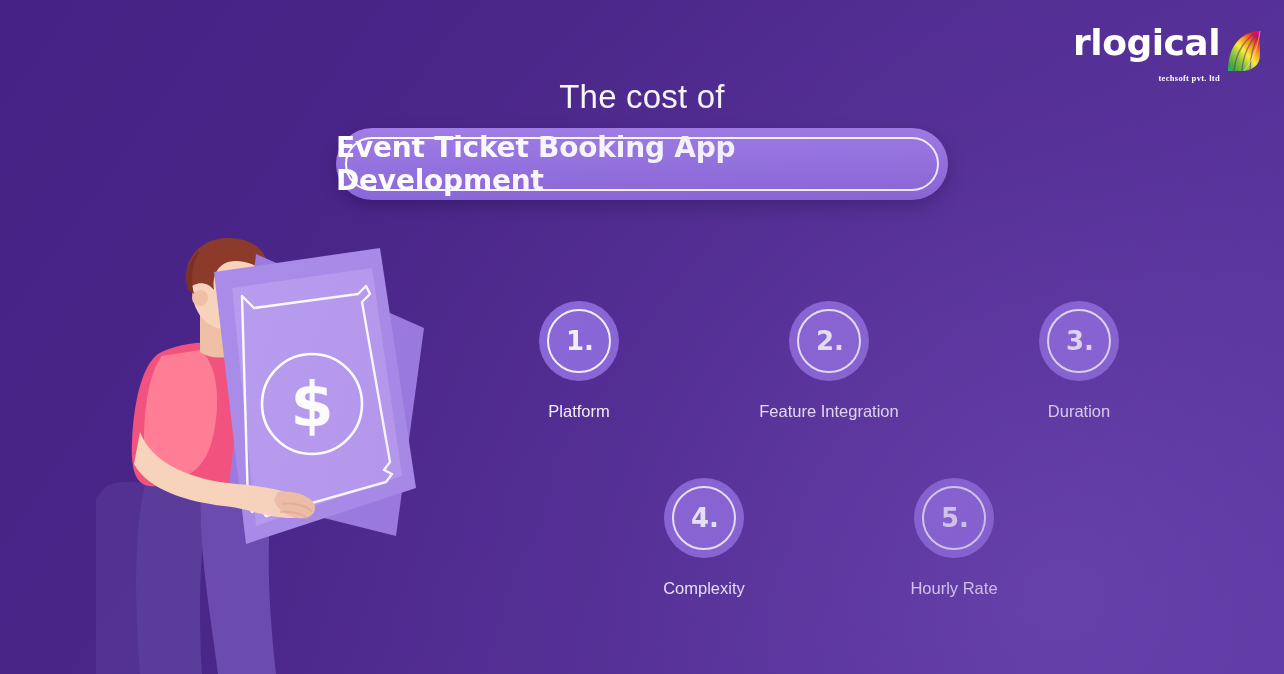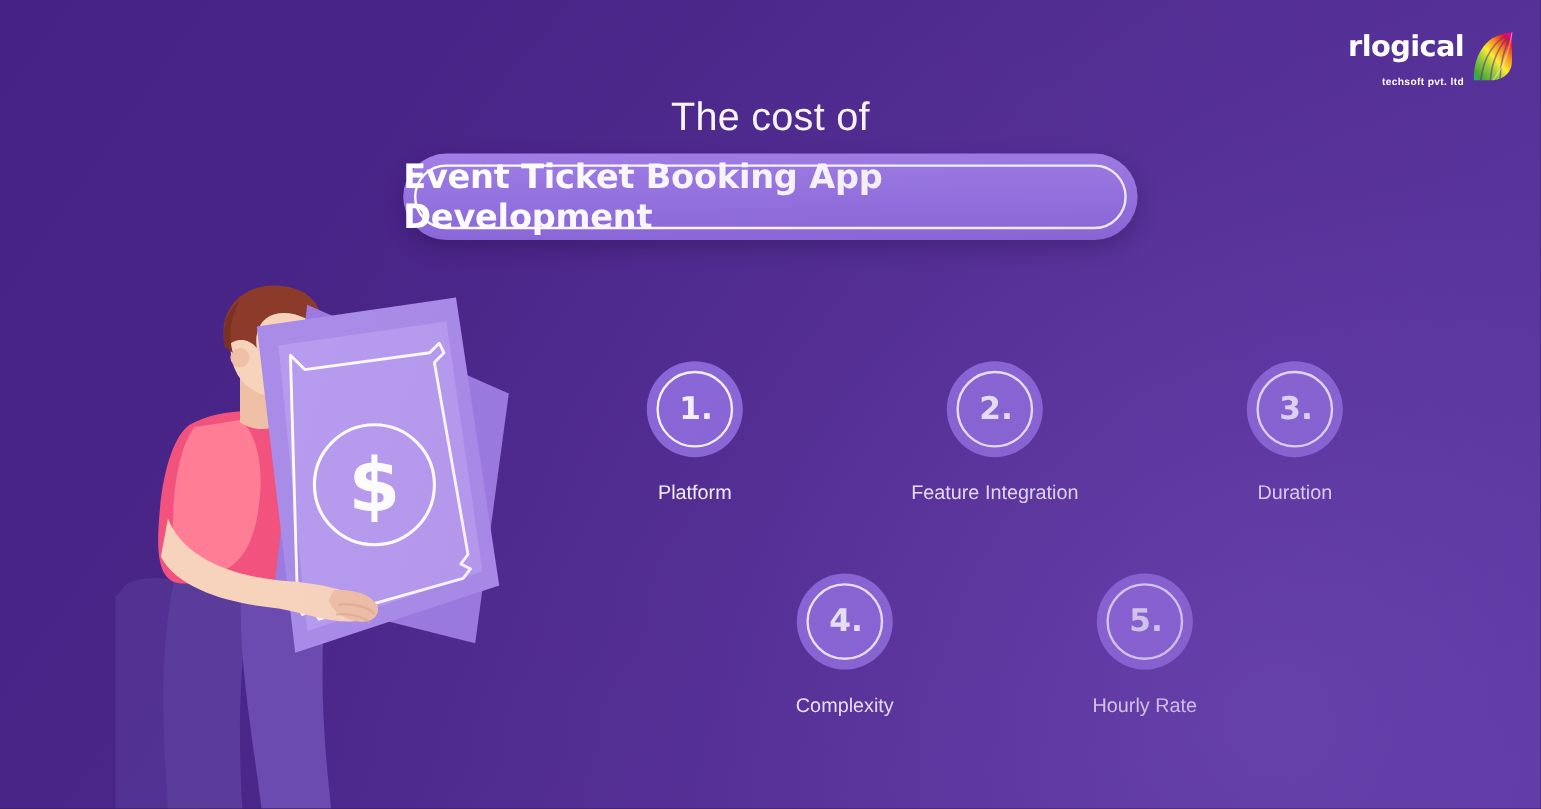--- a/index.html
+++ b/index.html
@@ -39,27 +39,27 @@
     z-index: 5;
   }
   .logo-text {
     display: flex;
     flex-direction: column;
     align-items: flex-end;
     line-height: 1;
   }
   .logo-word {
     font-family: "DejaVu Sans", sans-serif;
-    font-size: 24px;
+    font-size: 36px;
     font-weight: 700;
     color: #ffffff;
     letter-spacing: -0.5px;
   }
   .logo-tag {
-    font-family: Liberation Sans, sans-serif;
+    font-family: Liberation Serif, serif;
     font-size: 8.5px;
     font-weight: 700;
     color: #ffffff;
     letter-spacing: 0.3px;
     margin-top: 13px;
   }
   .logo-mark {
     width: 40px;
     height: 44px;
     margin-bottom: 6px;

